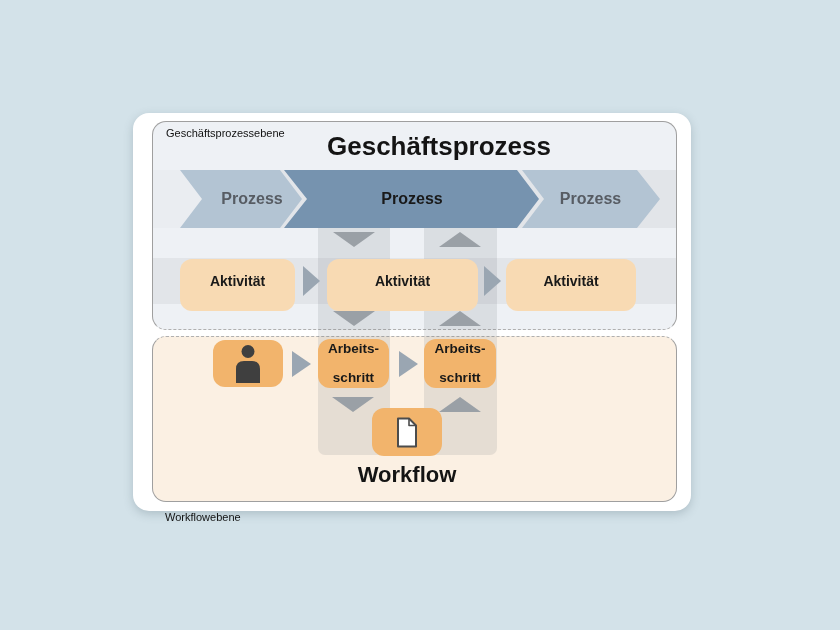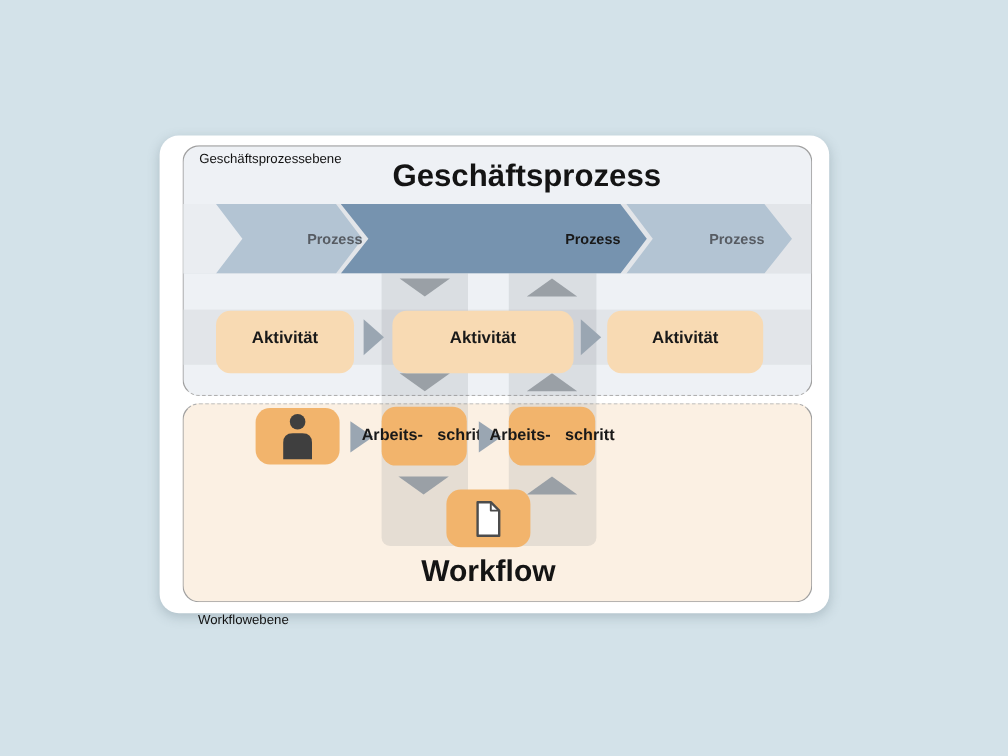--- a/index.html
+++ b/index.html
@@ -26,27 +26,27 @@
     border:1px solid #9f9f9f;border-top:1px dashed #b0b0b0;
     border-radius:14px;
   }
   .section-label{
     font-size:11px;font-weight:400;color:#111;white-space:nowrap;
   }
   .big-title{
     width:574px;text-align:center;font-weight:700;color:#141414;
   }
   .title-top{left:152px;top:131px;font-size:26px;}
-  .title-bottom{left:152px;top:462px;width:510px;font-size:25px;}
+  .title-bottom{left:152px;top:462px;width:510px;font-size:22px;}
   .arrow-band{left:153px;top:170px;width:523px;height:58px;background:#e2e5e9;}
   .akt-band{left:153px;top:258px;width:523px;height:46px;background:#e2e5e9;}
   .chevrons{left:153px;top:170px;width:523px;height:58px;}
   .proz-text{
-    top:170px;height:72px;line-height:58px;text-align:right;
-    font-size:12px;font-weight:700;color:#575c63;white-space:nowrap;
+    top:170px;height:72px;line-height:58px;text-align:center;
+    font-size:16px;font-weight:700;color:#575c63;white-space:nowrap;
   }
   .proz-text.hl{color:#191919;}
   .vband{
     top:228px;height:227px;background:rgba(100,108,116,0.14);
     border-radius:0 0 7px 7px;
   }
   .vband1{left:318px;width:72px;}
   .vband2{left:424px;width:73px;}
   .akt-box{
     top:259px;height:52px;background:#f8dab3;border-radius:12px;
@@ -70,21 +70,21 @@
     width:0;height:0;
     border-left:21px solid transparent;border-right:21px solid transparent;
     border-bottom:15px solid #9aa0a6;
   }
   .wf-box{
     background:#f2b46c;border-radius:12px;
     display:flex;align-items:center;justify-content:center;
   }
   .person-box{left:213px;top:340px;width:70px;height:47px;}
   .step-box{
-    top:339px;height:49px;flex-direction:row;
+    top:339px;height:49px;flex-direction:column;
     font-size:13.5px;font-weight:700;color:#191919;line-height:1.25;text-align:center;gap:12px;
   }
   .step1{left:318px;width:71px;}
   .step2{left:424px;width:72px;}
   .doc-box{left:372px;top:408px;width:70px;height:48px;}
   .label-top{left:166px;top:127px;}
   .label-bottom{left:165px;top:481px;margin-top:30px;}
 </style>
 </head>
 <body>

